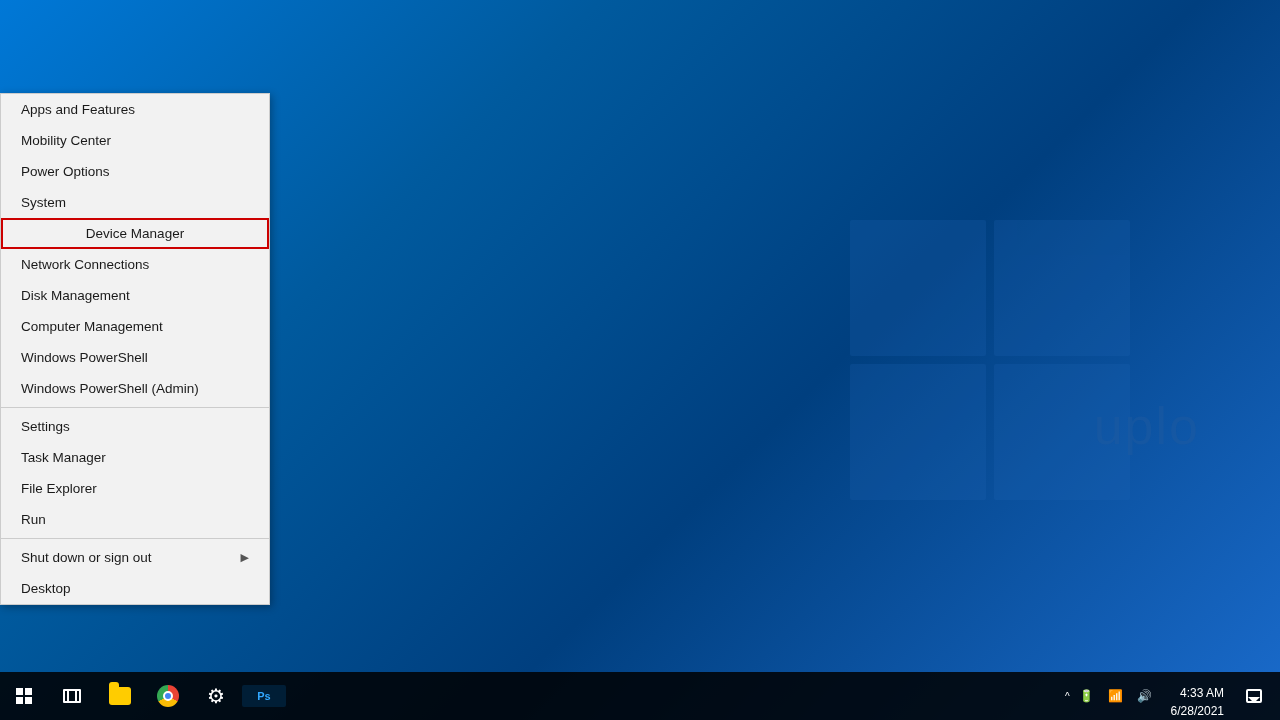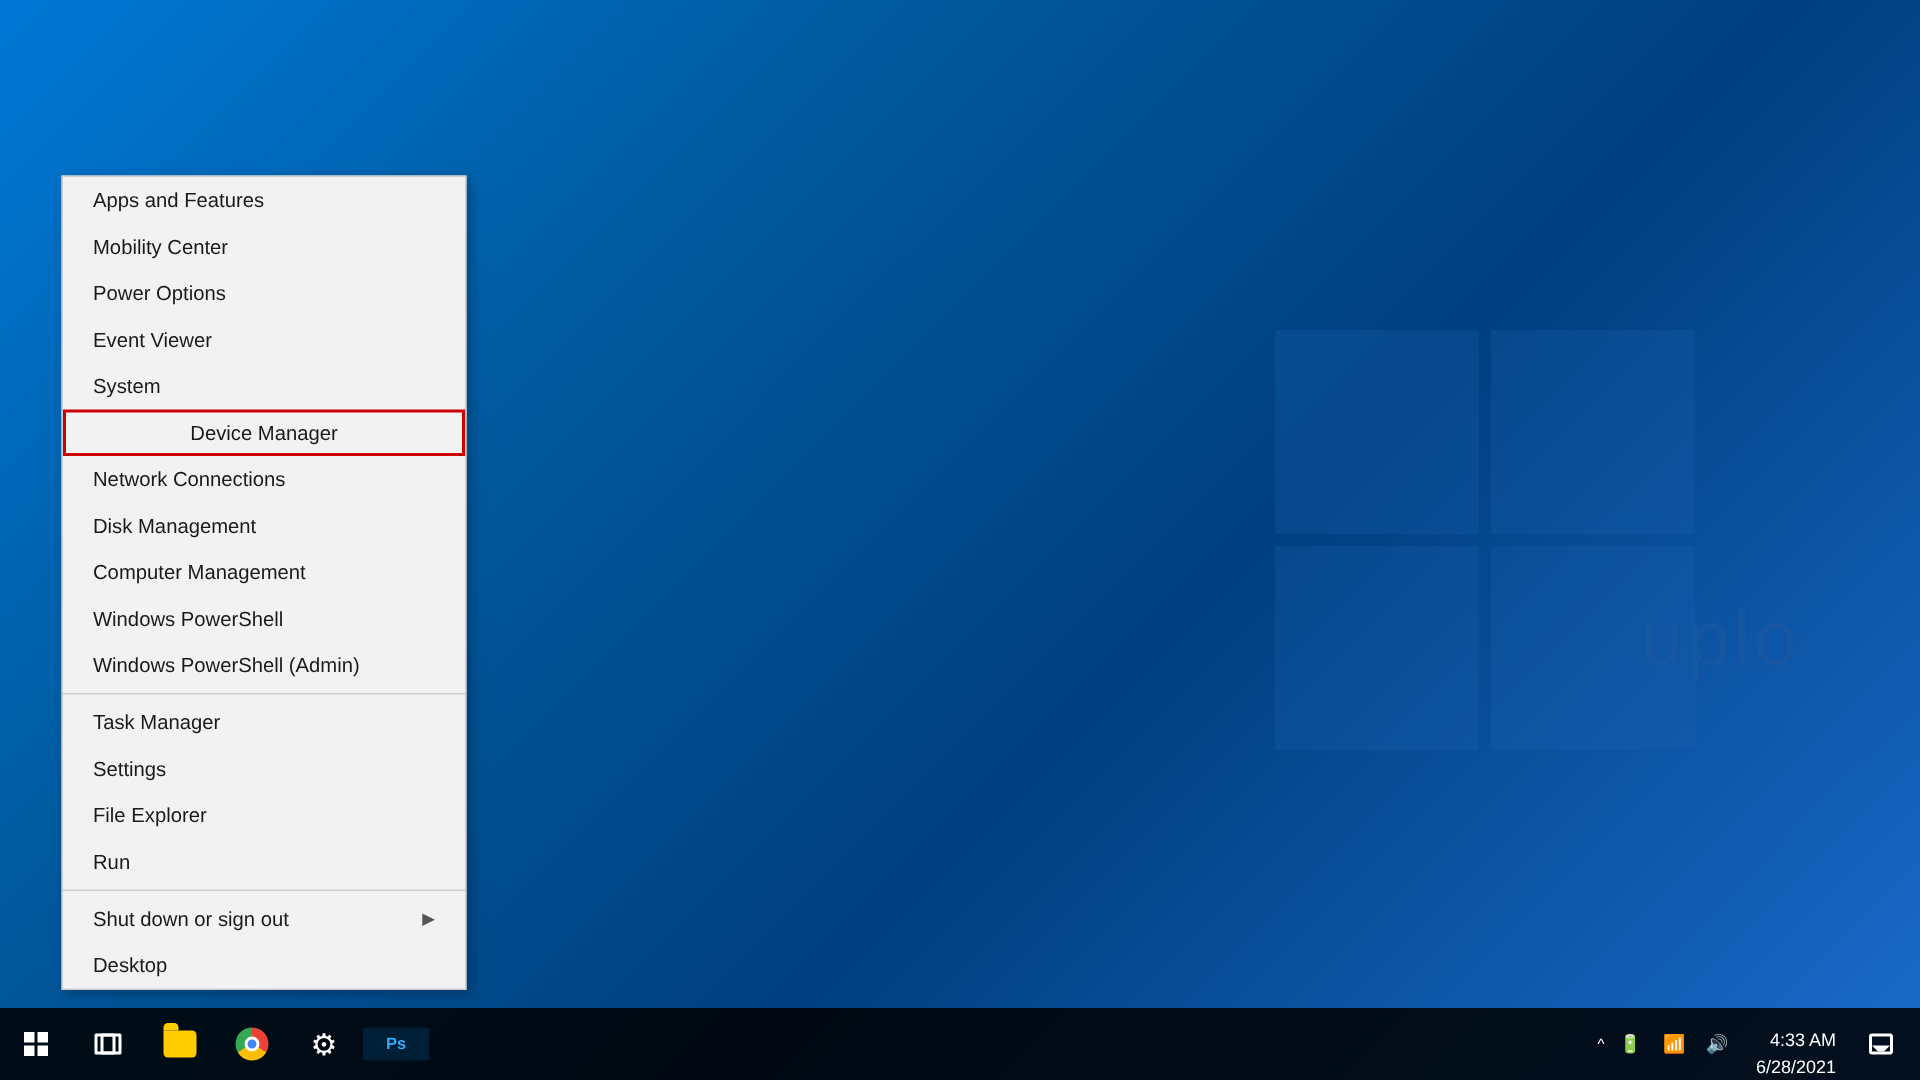--- a/index.html
+++ b/index.html
@@ -48,28 +48,27 @@
       top: 55%;
       font-size: 52px;
       font-weight: 300;
       color: rgba(30, 90, 160, 0.5);
       letter-spacing: 2px;
     }
 
     
     #context-menu {
       position: absolute;
-      top: 117px;
+      top: 93px;
       left: 0;
       width: 270px;
       background: #f2f2f2;
       border: 1px solid #ccc;
       box-shadow: 2px 2px 8px rgba(0,0,0,0.3);
       z-index: 100;
-      margin-left: 41px;
     }
 
     .menu-item {
       padding: 8px 20px;
       font-size: 13.5px;
       color: #1a1a1a;
       cursor: pointer;
       display: flex;
       align-items: center;
       justify-content: space-between;
@@ -304,23 +303,20 @@
   <div class="menu-item">
         <span>Apps and Features</span>
       </div>
       <div class="menu-item">
         <span>Mobility Center</span>
       </div>
       <div class="menu-item">
         <span>Power Options</span>
       </div>
       <div class="menu-item">
-        <span>Event Viewer</span>
-      </div>
-      <div class="menu-item">
         <span>System</span>
       </div>
       <div class="menu-item highlighted">
         <span>Device Manager</span>
       </div>
       <div class="menu-item">
         <span>Network Connections</span>
       </div>
       <div class="menu-item">
         <span>Disk Management</span>
@@ -329,24 +325,24 @@
         <span>Computer Management</span>
       </div>
       <div class="menu-item">
         <span>Windows PowerShell</span>
       </div>
       <div class="menu-item">
         <span>Windows PowerShell (Admin)</span>
       </div>
       <div class="menu-divider"></div>
       <div class="menu-item">
+        <span>Settings</span>
+      </div>
+      <div class="menu-item">
         <span>Task Manager</span>
-      </div>
-      <div class="menu-item">
-        <span>Settings</span>
       </div>
       <div class="menu-item">
         <span>File Explorer</span>
       </div>
       <div class="menu-item">
         <span>Run</span>
       </div>
       <div class="menu-divider"></div>
       <div class="menu-item">
         <span>Shut down or sign out</span>

